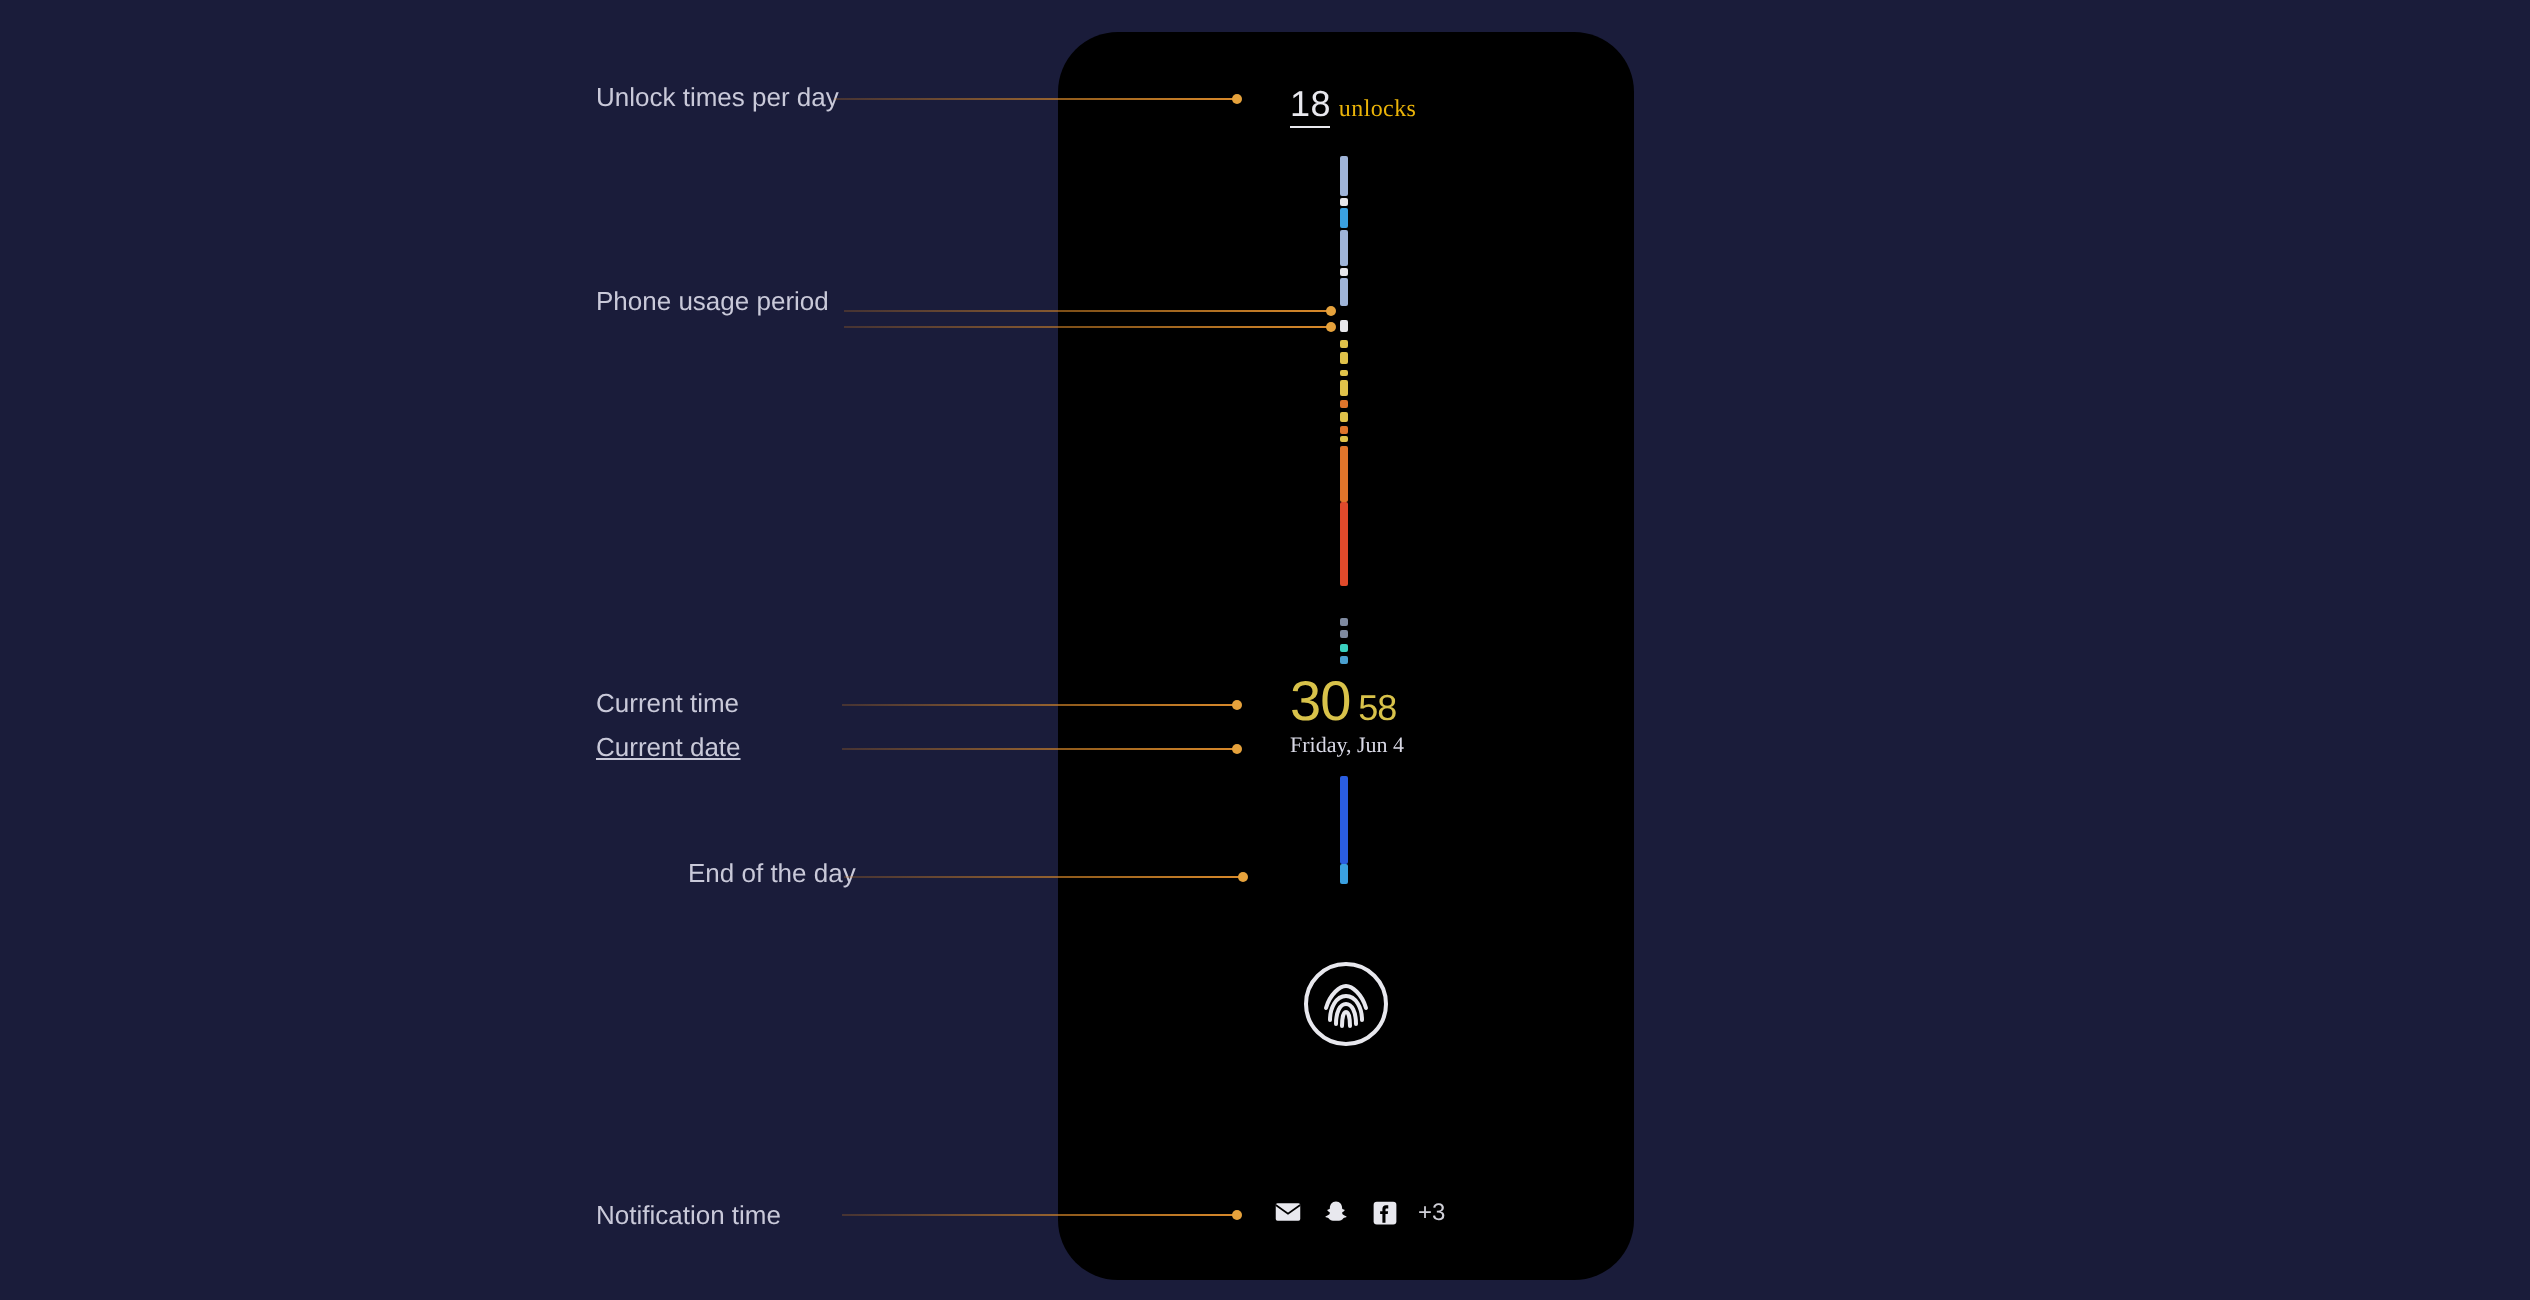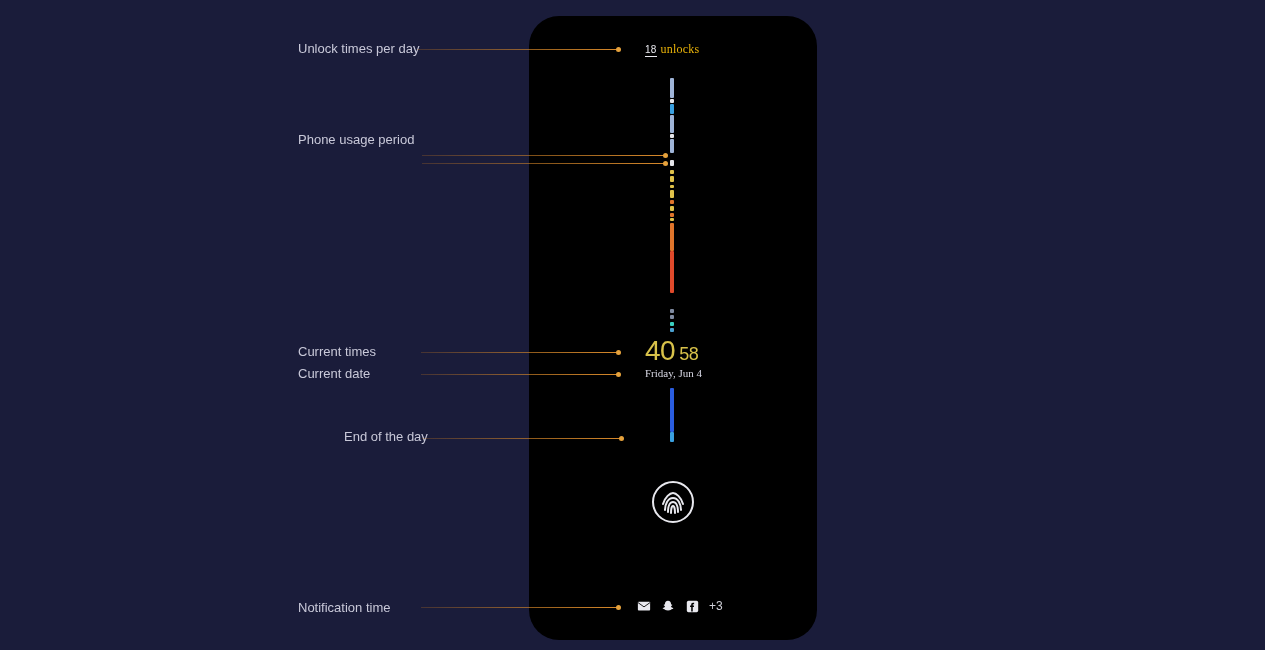--- a/index.html
+++ b/index.html
@@ -50,21 +50,21 @@
   }
 
   
   .unlocks {
     position: absolute;
     color: #e8e8ee;
     font-size: 12px;
     letter-spacing: 0.2px;
   }
   .unlocks .num {
-    font-size: 10px;
+    font-size: 18px;
     border-bottom: 1px solid #e8e8ee;
     padding-bottom: 1px;
     margin-right: 4px;
   }
   .unlocks .word { color: #eab308; font-family: Liberation Serif, serif; }
 
   
   .timeline {
     position: absolute;
     left: 670px; 
@@ -124,23 +124,23 @@
   .notif .ico { width: 14px; height: 14px; display: inline-flex; align-items:center; justify-content:center; }
   .notif .extra { font-size: 12px; color: #d0d0d8; }
 
 </style>
 </head>
 <body>
 
 <div class="phone"></div>
 
 <div class="label" style="left:298px; top:41px;">Unlock times per day</div>
-<div class="label" style="left:298px; top:132px;text-align:center;">Phone usage period</div>
-<div class="label" style="left:298px; top:344px;">Current times</div>
-<div class="label" style="left:298px; top:366px;">Current date</div>
+<div class="label" style="left:298px; top:143px;text-align:center;">Phone usage period</div>
+<div class="label" style="left:298px; top:344px;">Current time</div>
+<div class="label" style="left:298px; top:366px;text-decoration:underline;">Current date</div>
 <div class="label" style="left:300px; top:429px;margin-left:44px;">End of the day</div>
 <div class="label" style="left:298px; top:600px;">Notification time</div>
 
 <div class="ptr" style="left:417px; top:49px; width:201px;"></div>
 <div class="ptr" style="left:422px; top:155px; width:243px;"></div>
 <div class="ptr" style="left:422px; top:163px; width:243px;"></div>
 <div class="ptr" style="left:421px; top:352px; width:197px;"></div>
 <div class="ptr" style="left:421px; top:374px; width:197px;"></div>
 <div class="ptr" style="left:422px; top:438px; width:199px;"></div>
 <div class="ptr" style="left:421px; top:607px; width:197px;"></div>
@@ -175,21 +175,21 @@
   <div class="dot" style="left:0; top:309px; background:#7f8aa0;"></div>
   <div class="dot" style="left:0; top:315px; background:#7f8aa0;"></div>
   <div class="dot" style="left:0; top:322px; background:#3ad0c0;"></div>
   <div class="dot" style="left:0; top:328px; background:#4aa0d0;"></div>
 
   <div class="seg blue" style="top:388px; height:44px;"></div>
   <div class="seg blue2" style="top:432px; height:10px;"></div>
 </div>
 
 <div class="clock" style="left:645px; top:337px;">
-  <span class="hh">40</span><span class="mm">58</span>
+  <span class="hh">30</span><span class="mm">58</span>
 </div>
 <div class="date" style="left:645px; top:367px;font-family:Liberation Serif, serif;">Friday, Jun 4</div>
 
 <div class="fp" style="left:651px; top:480px;">
   <svg viewBox="0 0 44 44" fill="none" stroke="#e8e8ee" stroke-width="2" stroke-linecap="round">
     <circle cx="22" cy="22" r="20"></circle>
     <path d="M14 30c0-6 3-12 8-12s8 6 8 12"></path>
     <path d="M17 32c0-6 2-10 5-10s5 4 5 10"></path>
     <path d="M20 33c0-5 1-7 2-7s2 2 2 7"></path>
     <path d="M12 24c2-7 7-11 10-11s8 4 10 11"></path>

